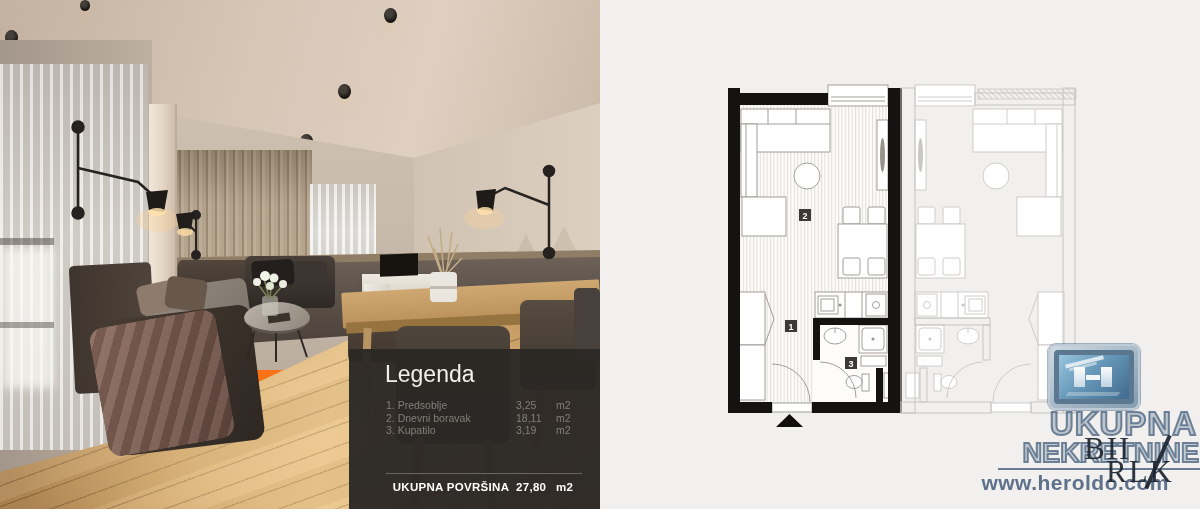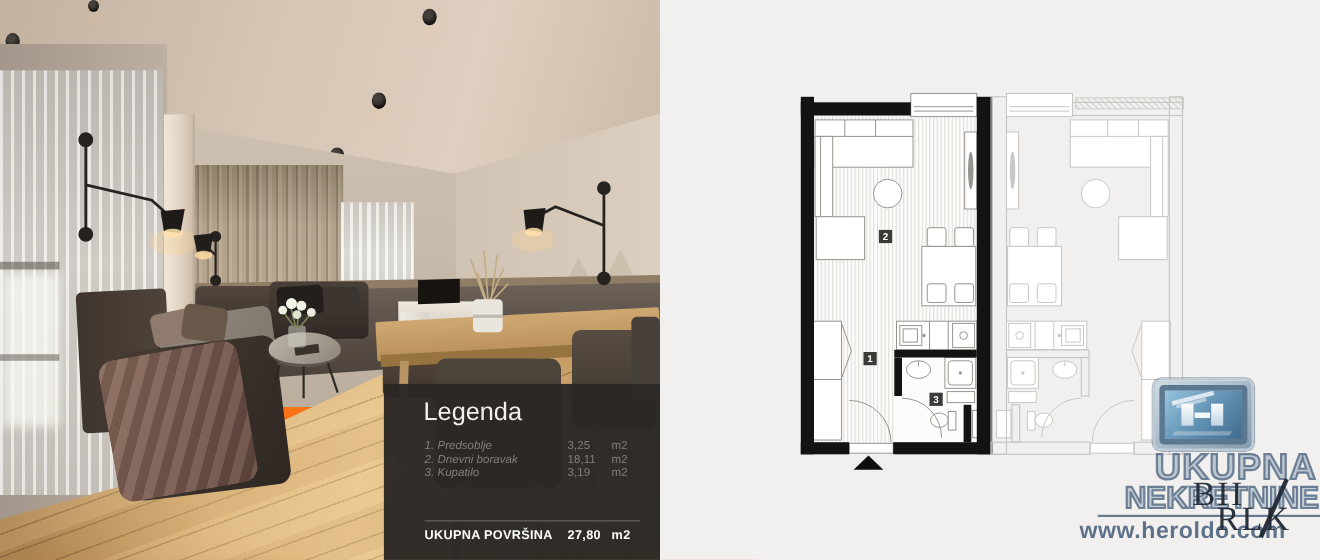--- a/index.html
+++ b/index.html
@@ -95,26 +95,26 @@
   .chair-r{left:520px;top:300px;width:76px;height:90px;border-radius:8px;
      background:linear-gradient(180deg,#564c41,#3d352d);}
   .chair-r-leg{left:534px;top:386px;width:8px;height:60px;background:#b08a58;transform:rotate(3deg);}
   .chair-fr{left:574px;top:288px;width:26px;height:74px;border-radius:5px;background:#48403a;}
   .lamps-svg{left:0;top:0;width:600px;height:509px;pointer-events:none;}
   
   #legend{left:349px;top:349px;width:251px;height:160px;background:rgba(43,40,37,.97);color:#e8e6e1;}
   .legend-title{margin:12px 0 0 36px;font-size:23px;line-height:26px;font-weight:400;color:#f2f0eb;}
   .legend-rows{margin-top:12px;}
   .lrow{display:flex;padding:0 18px 0 37px;font-size:10.5px;line-height:12.5px;color:#837f78;}
-  .lrow .nm{flex:1;font-style:italic;}
+  .lrow .nm{flex:1;}
   .lrow .val{width:40px;}
   .lrow .un{width:26px;}
   .ldivider{border-top:1px solid #6b665f;margin:36px 18px 0 37px;}
   .ltotal{display:flex;padding:7px 18px 0 37px;font-size:11.5px;font-weight:700;color:#fdfdfc;letter-spacing:.3px;}
-  .ltotal .nm{flex:1;}
+  .ltotal .nm{flex:1;text-align:center;}
   .ltotal .val{width:40px;}
   .ltotal .un{width:26px;}
 
   
   #panel{left:600px;top:0;width:600px;height:509px;background:#f1f0ee;}
   #plan-svg{position:absolute;left:0;top:0;}
   .ghost-walls{fill:none;stroke:#c7c5c1;stroke-width:1;}
   .main-walls{fill:#141311;stroke:none;}
 
   

